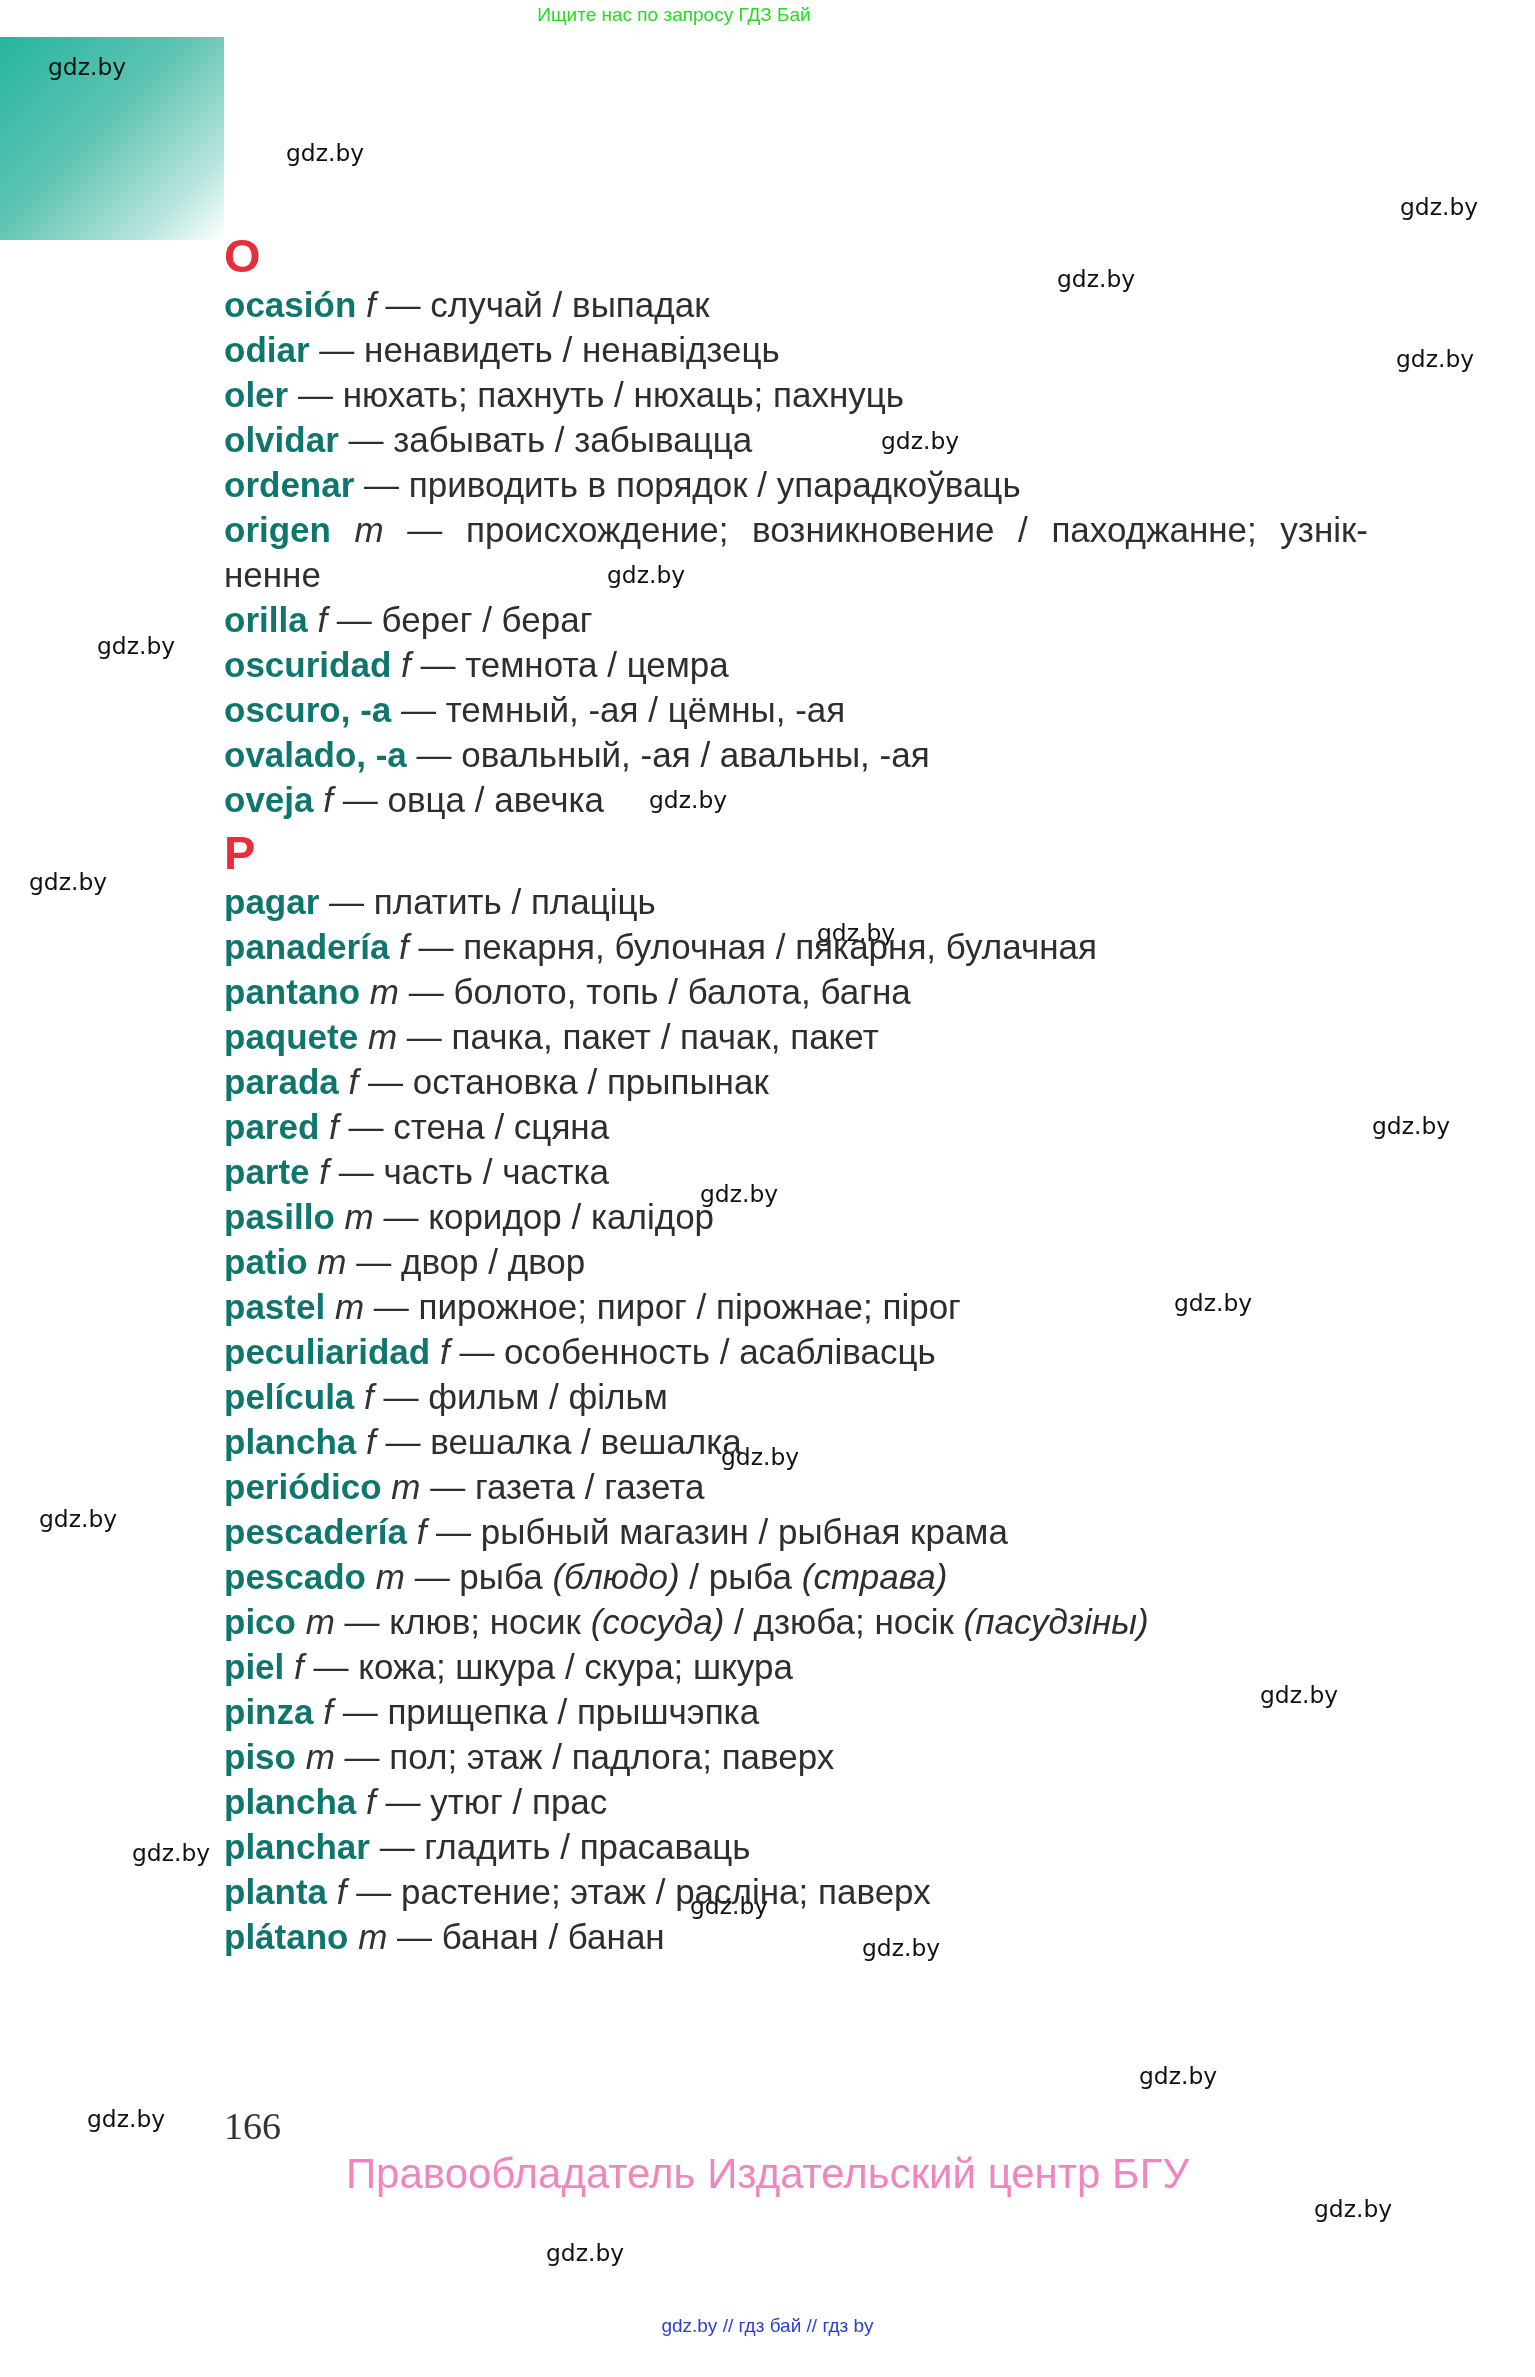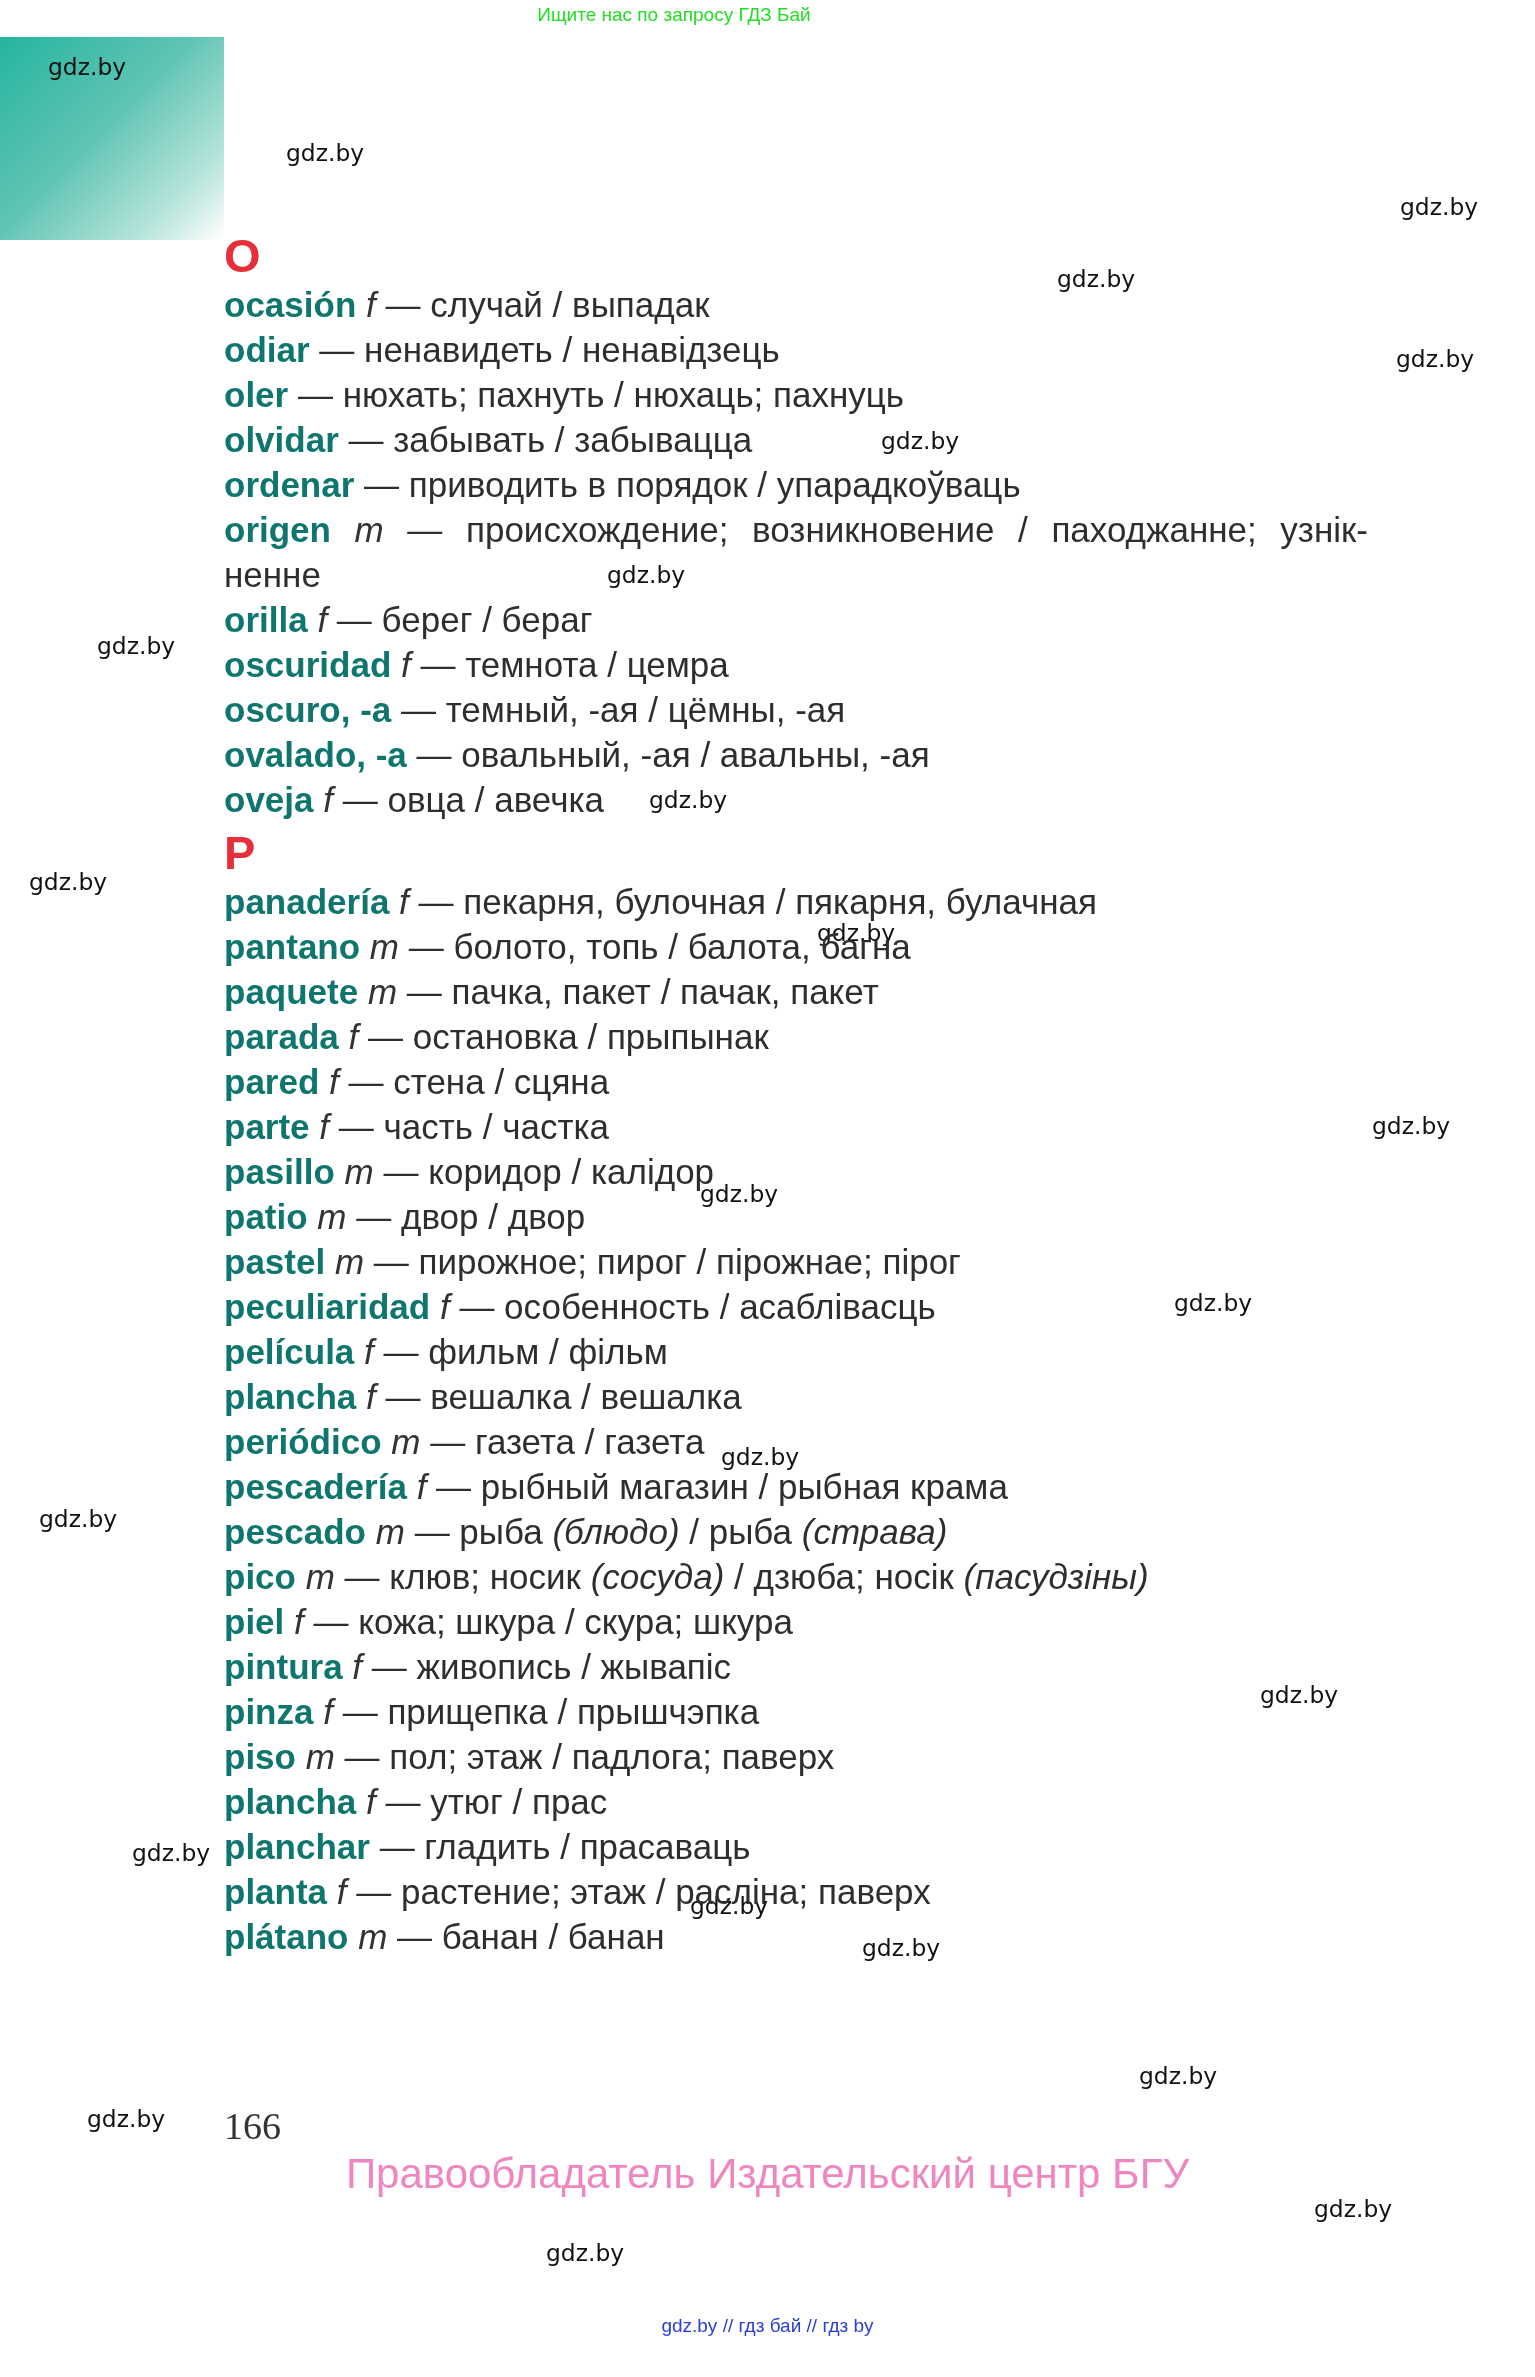--- a/index.html
+++ b/index.html
@@ -67,38 +67,38 @@
     <div class="entry"><span class="hw">olvidar</span> <span>—</span> <span>забывать</span> / <span>забывацца</span></div>
     <div class="entry"><span class="hw">ordenar</span> <span>—</span> <span>приводить в порядок</span> / <span>упарадкоўваць</span></div>
     <div class="entry wrap"><span class="hw">origen</span> <span class="gender">m</span> <span>—</span> <span>происхождение; возникновение</span> / <span>паходжанне; узнік-ненне</span></div>
     <div class="entry"><span class="hw">orilla</span> <span class="gender">f</span> <span>—</span> <span>берег</span> / <span>бераг</span></div>
     <div class="entry"><span class="hw">oscuridad</span> <span class="gender">f</span> <span>—</span> <span>темнота</span> / <span>цемра</span></div>
     <div class="entry"><span class="hw">oscuro, -a</span> <span>—</span> <span>темный, -ая</span> / <span>цёмны, -ая</span></div>
     <div class="entry"><span class="hw">ovalado, -a</span> <span>—</span> <span>овальный, -ая</span> / <span>авальны, -ая</span></div>
     <div class="entry"><span class="hw">oveja</span> <span class="gender">f</span> <span>—</span> <span>овца</span> / <span>авечка</span></div>
     <div class="section-gap"></div>
     <div class="letter">P</div>
+    <div class="entry"><span class="hw">pagar</span> <span>—</span> <span>платить</span> / <span>плаціць</span></div>
     <div class="entry"><span class="hw">panadería</span> <span class="gender">f</span> <span>—</span> <span>пекарня, булочная</span> / <span>пякарня, булачная</span></div>
     <div class="entry"><span class="hw">pantano</span> <span class="gender">m</span> <span>—</span> <span>болото, топь</span> / <span>балота, багна</span></div>
     <div class="entry"><span class="hw">paquete</span> <span class="gender">m</span> <span>—</span> <span>пачка, пакет</span> / <span>пачак, пакет</span></div>
     <div class="entry"><span class="hw">parada</span> <span class="gender">f</span> <span>—</span> <span>остановка</span> / <span>прыпынак</span></div>
     <div class="entry"><span class="hw">pared</span> <span class="gender">f</span> <span>—</span> <span>стена</span> / <span>сцяна</span></div>
     <div class="entry"><span class="hw">parte</span> <span class="gender">f</span> <span>—</span> <span>часть</span> / <span>частка</span></div>
     <div class="entry"><span class="hw">pasillo</span> <span class="gender">m</span> <span>—</span> <span>коридор</span> / <span>калідор</span></div>
     <div class="entry"><span class="hw">patio</span> <span class="gender">m</span> <span>—</span> <span>двор</span> / <span>двор</span></div>
     <div class="entry"><span class="hw">pastel</span> <span class="gender">m</span> <span>—</span> <span>пирожное; пирог</span> / <span>пірожнае; пірог</span></div>
     <div class="entry"><span class="hw">peculiaridad</span> <span class="gender">f</span> <span>—</span> <span>особенность</span> / <span>асаблівасць</span></div>
     <div class="entry"><span class="hw">película</span> <span class="gender">f</span> <span>—</span> <span>фильм</span> / <span>фільм</span></div>
     <div class="entry"><span class="hw">plancha</span> <span class="gender">f</span> <span>—</span> <span>вешалка</span> / <span>вешалка</span></div>
     <div class="entry"><span class="hw">periódico</span> <span class="gender">m</span> <span>—</span> <span>газета</span> / <span>газета</span></div>
     <div class="entry"><span class="hw">pescadería</span> <span class="gender">f</span> <span>—</span> <span>рыбный магазин</span> / <span>рыбная крама</span></div>
     <div class="entry"><span class="hw">pescado</span> <span class="gender">m</span> <span>—</span> <span>рыба</span> <span class="note">(блюдо)</span> / <span>рыба</span> <span class="note">(страва)</span></div>
     <div class="entry"><span class="hw">pico</span> <span class="gender">m</span> <span>—</span> <span>клюв; носик</span> <span class="note">(сосуда)</span> / <span>дзюба; носік</span> <span class="note">(пасудзіны)</span></div>
     <div class="entry"><span class="hw">piel</span> <span class="gender">f</span> <span>—</span> <span>кожа; шкура</span> / <span>скура; шкура</span></div>
-    <div class="entry"><span class="hw">pintura</span> <span class="gender">f</span> <span>—</span> <span>живопись</span> / <span>жывапіс</span></div>
     <div class="entry"><span class="hw">pinza</span> <span class="gender">f</span> <span>—</span> <span>прищепка</span> / <span>прышчэпка</span></div>
     <div class="entry"><span class="hw">piso</span> <span class="gender">m</span> <span>—</span> <span>пол; этаж</span> / <span>падлога; паверх</span></div>
     <div class="entry"><span class="hw">plancha</span> <span class="gender">f</span> <span>—</span> <span>утюг</span> / <span>прас</span></div>
     <div class="entry"><span class="hw">planchar</span> <span>—</span> <span>гладить</span> / <span>прасаваць</span></div>
     <div class="entry"><span class="hw">planta</span> <span class="gender">f</span> <span>—</span> <span>растение; этаж</span> / <span>расліна; паверх</span></div>
     <div class="entry"><span class="hw">plátano</span> <span class="gender">m</span> <span>—</span> <span>банан</span> / <span>банан</span></div>
   </div>
 
 <div class="page-number">166</div>
 <div class="rights">Правообладатель Издательский центр БГУ</div>

